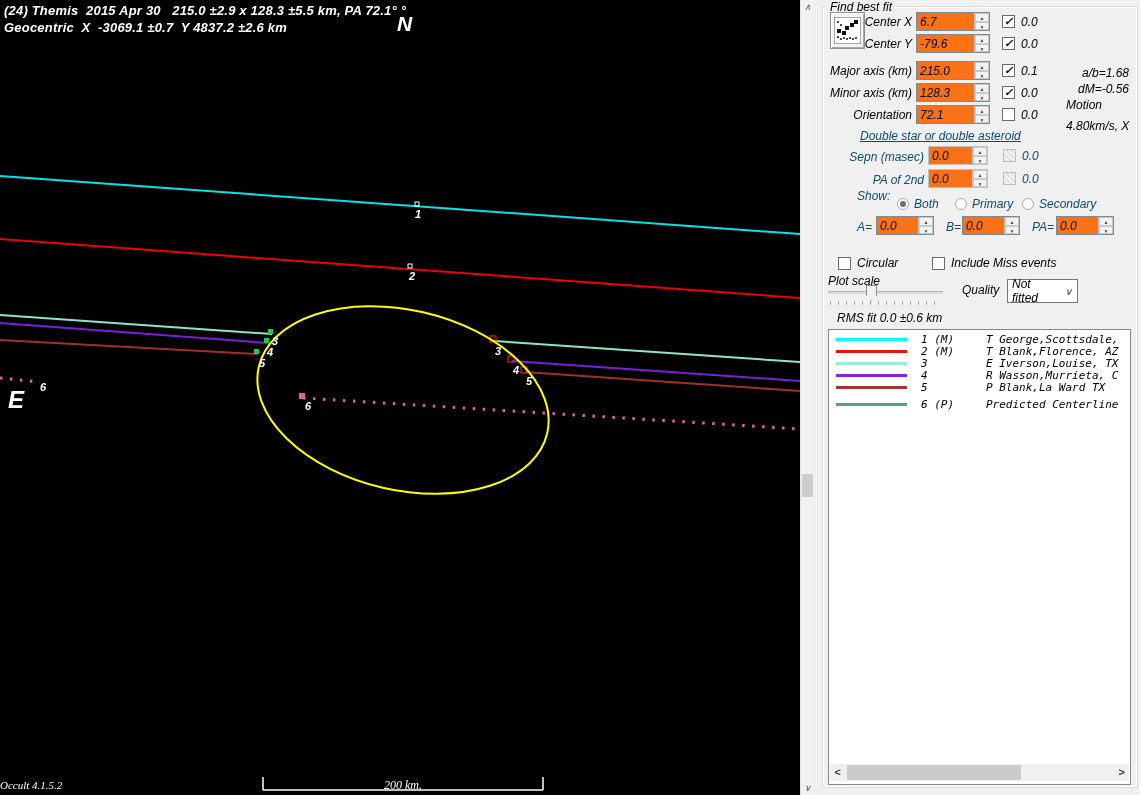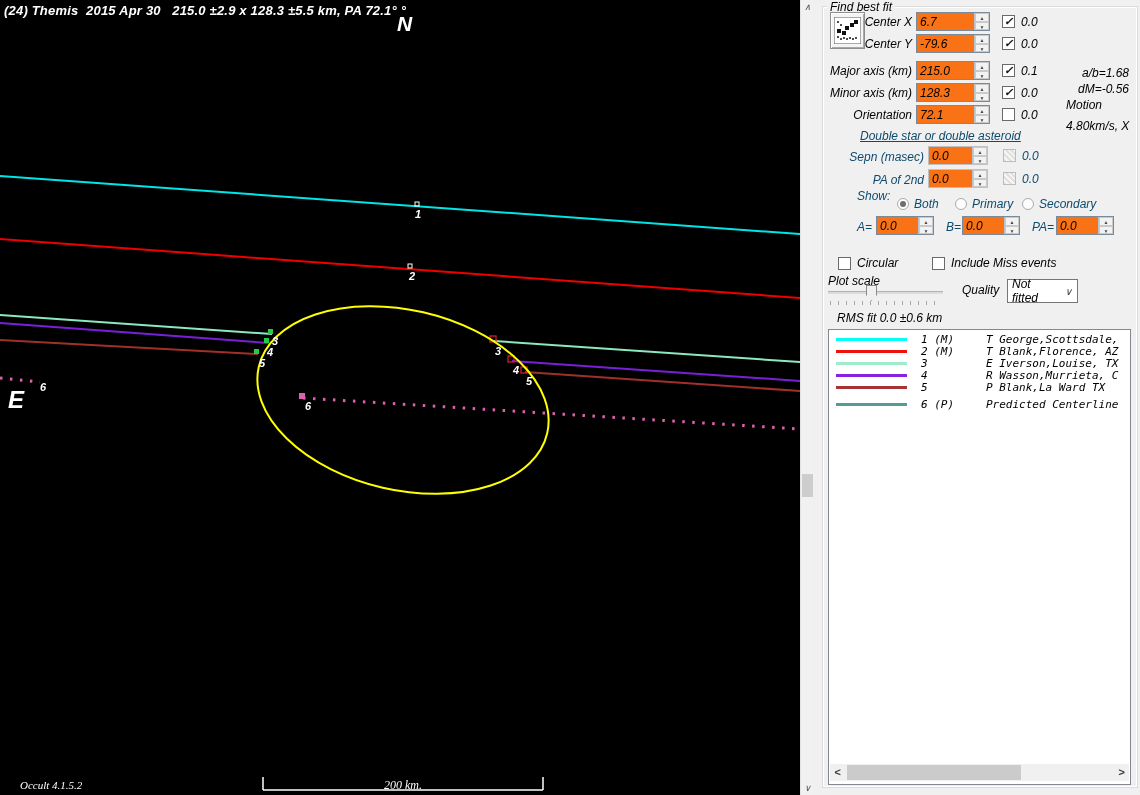--- a/index.html
+++ b/index.html
@@ -10,21 +10,21 @@
   #plot { position:absolute; left:0; top:0; width:800px; height:795px; background:#000; }
   #plot svg { position:absolute; left:0; top:0; }
   .ptitle { position:absolute; left:4px; color:#fff; font-weight:bold; font-size:13px; letter-spacing:.2px; white-space:pre; }
   #title1 { top:3px; }
   #title2 { top:20px; }
   .compass { position:absolute; color:#fff; font-weight:bold; }
   #north { left:397px; top:12px; font-size:21px; }
   #east  { left:8px;  top:386px; font-size:24px; }
   .chord-label { position:absolute; color:#fff; font-size:11px; font-weight:bold; line-height:11px; }
   #scale-text { position:absolute; left:343px; top:778px; width:120px; text-align:center; color:#fff; font-family:"Liberation Serif",serif; font-size:12px; }
-  #version { position:absolute; left:20px; top:779px; color:#fff; font-family:"Liberation Serif",serif; font-size:11px; }
+  #version { position:absolute; left:0; top:779px; color:#fff; font-family:"Liberation Serif",serif; font-size:11px; }
 
   
   #vscroll { position:absolute; left:800px; top:0; width:13px; height:795px; background:#f1f1f1; border-left:1px solid #e3e3e3; }
   #vscroll .arr { position:absolute; left:0; width:13px; height:14px; color:#505050; font-size:9px; text-align:center; line-height:14px; }
   #vscroll .arr.up { top:0; }
   #vscroll .arr.down { bottom:0; }
   #vscroll .thumb { position:absolute; left:1px; top:474px; width:11px; height:23px; background:#cdcdcd; }
 
   
   #panel { position:absolute; left:813px; top:0; width:327px; height:795px; background:#f0f0f0; font-size:12px; color:#000; }
@@ -114,20 +114,21 @@
       <rect x="299" y="393" width="6" height="6" fill="#e060b0"></rect>
 
       <ellipse cx="403" cy="400" rx="148" ry="90" transform="rotate(13 403 400)" fill="none" stroke="#ffff00" stroke-width="2"></ellipse>
 
       <line x1="263" y1="790" x2="543" y2="790" stroke="#ffffff" stroke-width="1.5"></line>
       <line x1="263" y1="777" x2="263" y2="790" stroke="#ffffff" stroke-width="1.5"></line>
       <line x1="543" y1="777" x2="543" y2="790" stroke="#ffffff" stroke-width="1.5"></line>
     </svg>
 
     <div class="ptitle" id="title1">(24) Themis  2015 Apr 30   215.0 ±2.9 x 128.3 ±5.5 km, PA 72.1° °</div>
+    <div class="ptitle" id="title2">Geocentric  X  -3069.1 ±0.7  Y 4837.2 ±2.6 km</div>
     <div class="compass" id="north">N</div>
     <div class="compass" id="east">E</div>
 
     <span class="chord-label" style="left:415px;top:209px">1</span>
     <span class="chord-label" style="left:409px;top:271px">2</span>
     <span class="chord-label" style="left:272px;top:336px">3</span>
     <span class="chord-label" style="left:267px;top:347px">4</span>
     <span class="chord-label" style="left:259px;top:358px">5</span>
     <span class="chord-label" style="left:40px;top:382px">6</span>
     <span class="chord-label" style="left:495px;top:346px">3</span>

